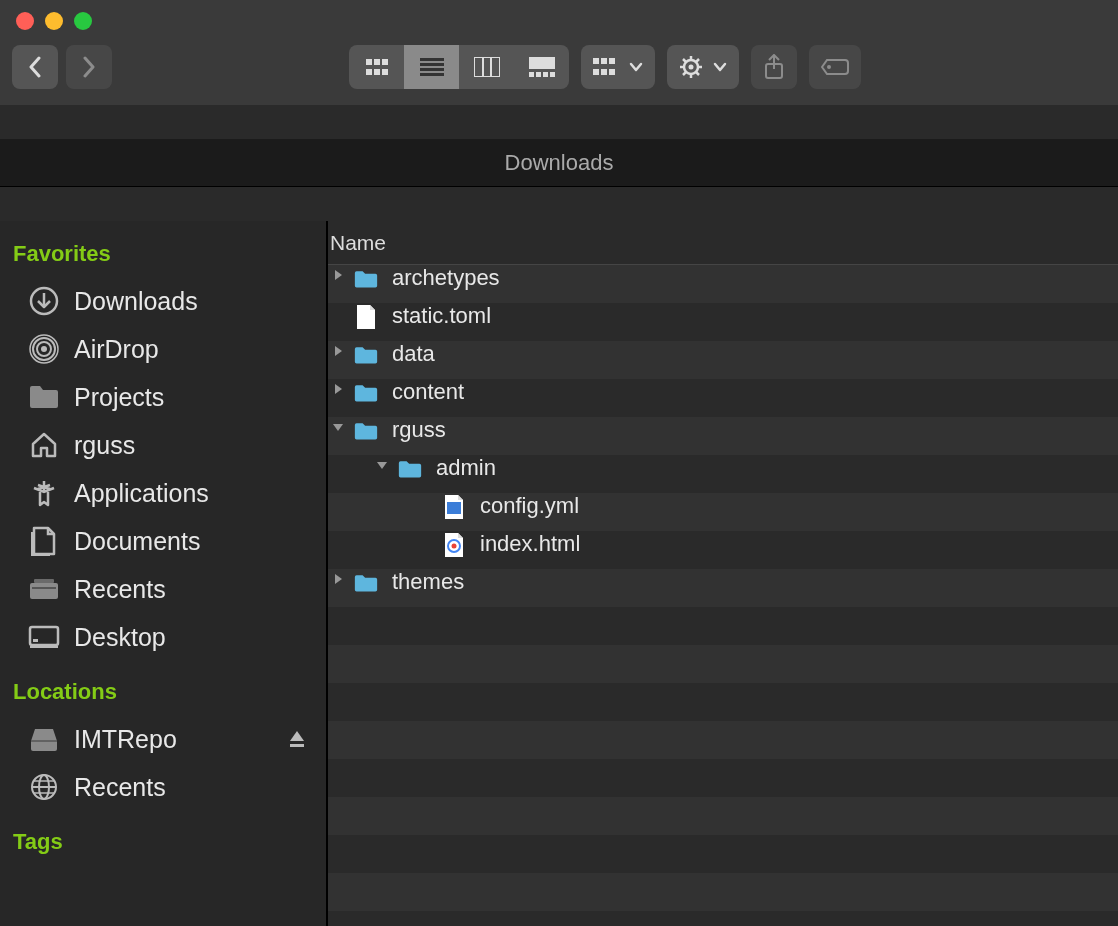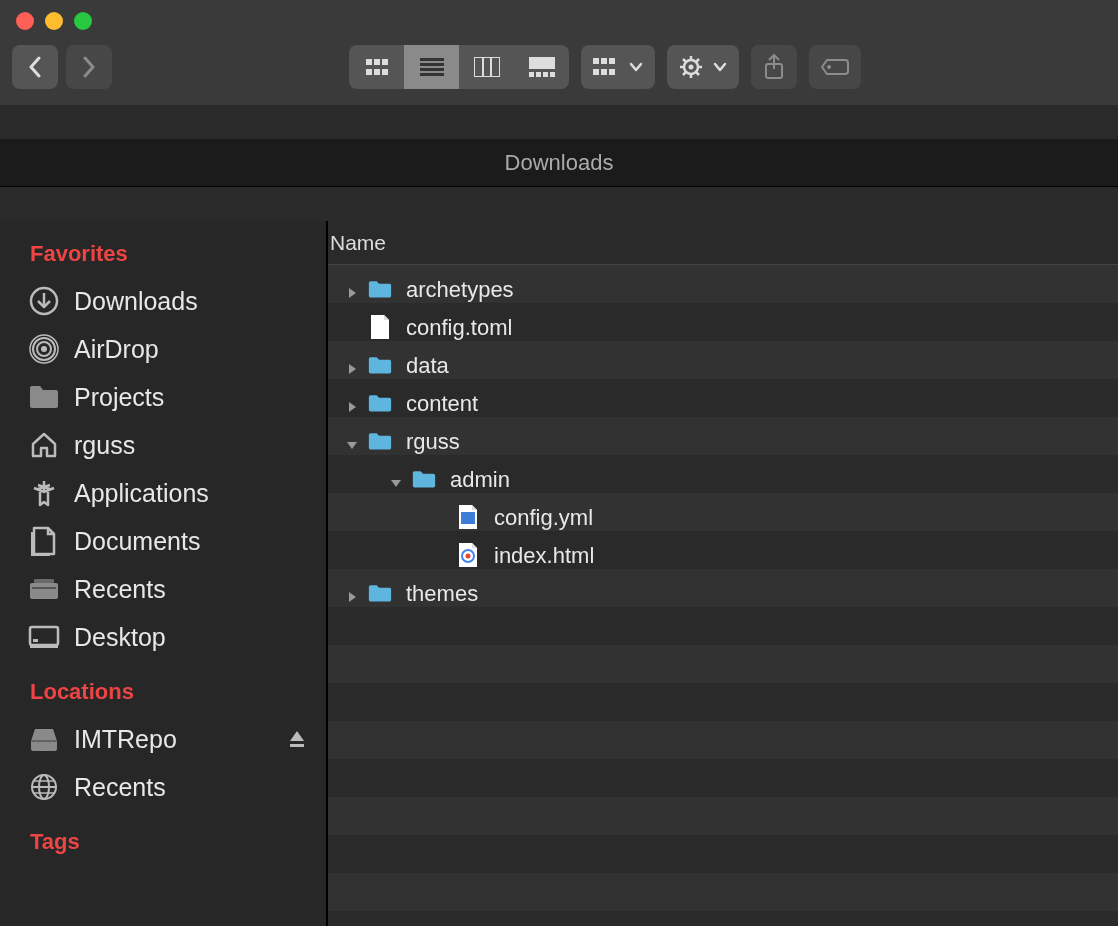--- a/index.html
+++ b/index.html
@@ -23,29 +23,29 @@
 .view-seg { display: flex; background: #555; border-radius: 8px; overflow: hidden; height: 44px; margin-left: 225px; }
 .view-seg .seg { width: 55px; display: flex; align-items: center; justify-content: center; cursor: pointer; }
 .view-seg .seg.active { background: #8a8a8a; }
 
 .titlebar-sub { height: 48px; background: #1b1b1b; display: flex; align-items: center; justify-content: center; color: #aaa; font-size: 22px; border-bottom: 1px solid #000; }
 
 .body { display: flex; flex: 1; overflow: hidden; }
 
 .sidebar { width: 328px; background: #272727; border-right: 2px solid #000; padding: 14px 0; overflow-y: auto; }
 .sb-section { margin-bottom: 12px; }
-.sb-heading { color: #ef4444; font-size: 22px; font-weight: 600; padding: 6px 30px 10px; }
+.sb-heading { color: #84cc16; font-size: 22px; font-weight: 600; padding: 6px 4px 10px; margin-left: 9px; }
 .sb-item { display: flex; align-items: center; gap: 14px; padding: 8px 16px 8px 28px; font-size: 25px; color: #e8e8e8; cursor: pointer; position: relative; }
 .sb-item .icon { width: 32px; height: 32px; display: flex; align-items: center; justify-content: center; flex-shrink: 0; }
 .sb-item .eject { position: absolute; right: 20px; }
 
 .main { flex: 1; display: flex; flex-direction: column; background: #2a2a2a; }
 .col-header { height: 44px; background: #2a2a2a; border-bottom: 1px solid #454545; display: flex; align-items: center; padding-left: 2px; font-size: 21px; color: #ddd; font-weight: 500; }
 .filelist { flex: 1; overflow-y: auto; }
-.row { height: 38px; display: flex; align-items: flex-end; padding-left: 14px; font-size: 22px; color: #e8e8e8; cursor: pointer; }
+.row { height: 38px; display: flex; align-items: flex-start; font-size: 22px; color: #e8e8e8; cursor: pointer; }
 .row:nth-child(odd) { background: #323232; }
 .row:nth-child(even) { background: #2a2a2a; }
 .disclosure { width: 20px; height: 20px; display: flex; align-items: center; justify-content: center; margin-right: 6px; flex-shrink: 0; }
 .indent { width: 44px; flex-shrink: 0; }
 .file-icon { width: 24px; height: 28px; margin-right: 14px; flex-shrink: 0; display: flex; align-items: center; justify-content: center; }
 .folder-icon svg { width: 28px; height: 22px; }
 
 svg { display: block; }
 </style>
 </head>
@@ -295,21 +295,21 @@
             <span>archetypes</span>
           </div>
           <div class="row">
             <span class="disclosure"></span>
             <span class="file-icon">
               <svg width="20" height="26" viewBox="0 0 20 26">
                 <path d="M1 1 L14 1 L19 6 L19 25 L1 25 Z" fill="#fff"></path>
                 <path d="M14 1 L14 6 L19 6" fill="#ddd"></path>
               </svg>
             </span>
-            <span>config.toml</span>
+            <span>static.toml</span>
           </div>
           <div class="row">
             <span class="disclosure">
               <svg width="14" height="14" viewBox="0 0 14 14">
                 <path d="M4 2 L11 7 L4 12 Z" fill="#999"></path>
               </svg>
             </span>
             <span class="file-icon folder-icon">
               <svg viewBox="0 0 28 22">
                 <path d="M1 4 Q1 2 3 2 L10 2 L13 5 L25 5 Q27 5 27 7 L27 19 Q27 21 25 21 L3 21 Q1 21 1 19 Z" fill="#5eb6de"></path>

